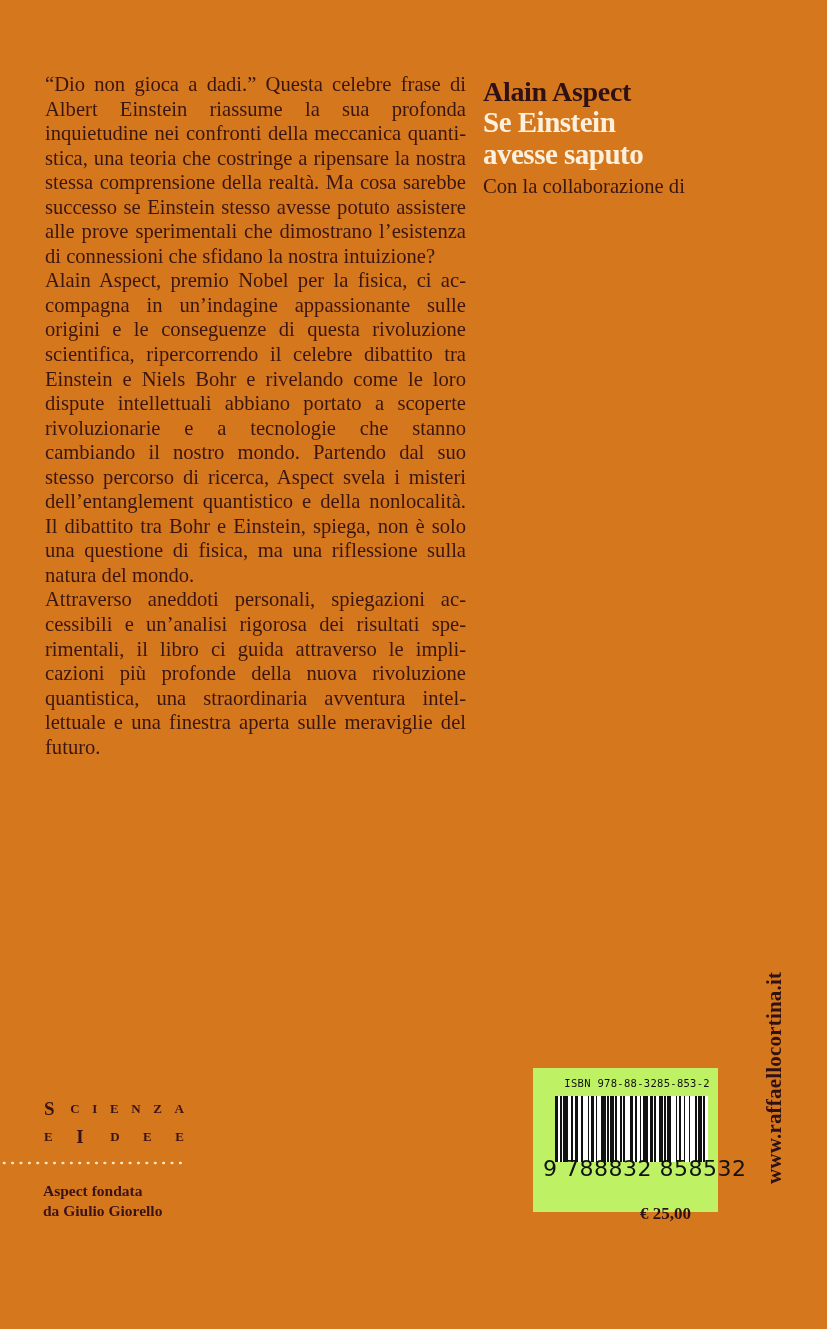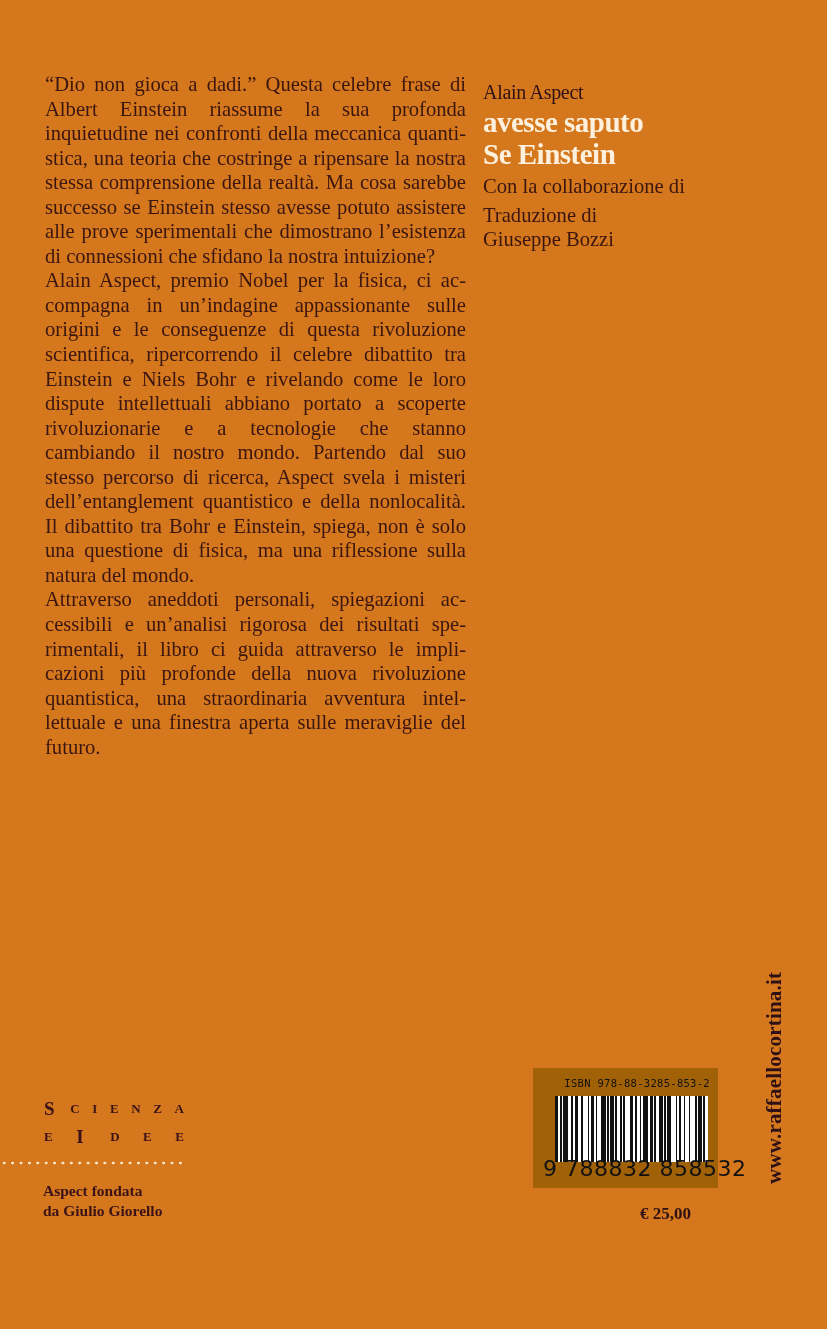--- a/index.html
+++ b/index.html
@@ -13,21 +13,21 @@
   .blurb {
     position: absolute; left: 45px; top: 72px; width: 421px;
     font-size: 20.6px; line-height: 24.55px;
     text-align: justify; hyphens: manual;
   }
   .blurb p { margin: 0; text-align-last: left; }
   .side {
     position: absolute; left: 483px; top: 78px; width: 320px;
   }
   .author {
-    font-weight: normal; font-size: 20px; line-height: 28px;
+    font-weight: bold; font-size: 28px; line-height: 28px;
     color: #2f1115; letter-spacing: -0.3px;
   }
   .title {
     font-weight: bold; font-size: 29px; line-height: 32px;
     color: #fdf1de; letter-spacing: -0.5px; margin-top: 0px;
   }
   .credit {
     font-size: 20.6px; line-height: 24.5px; color: #3b1510;
   }
   .credit.first { margin-top: 4px; }
@@ -44,22 +44,22 @@
   .dots {
     position: absolute; left: 0; top: 1161px; width: 183px; height: 4px;
     background-image: radial-gradient(circle, #fbe6c4 1.3px, transparent 1.6px);
     background-size: 8.4px 4px; background-repeat: repeat-x;
   }
   .founded {
     position: absolute; left: 43px; top: 1181px;
     font-weight: bold; font-size: 15.5px; line-height: 20px; color: #3a1218;
   }
   .barcode-box {
-    position: absolute; left: 533px; top: 1068px; width: 185px; height: 120px;
-    background: #a16207;
+    position: absolute; left: 533px; top: 1068px; width: 185px; height: 144px;
+    background: #bef264;
     text-decoration: underline;
   }
   .isbn-text {
     position: absolute; left: 0; right: 8px; top: 9px; text-align: right;
     font-family: "DejaVu Sans Mono", "Liberation Mono", monospace;
     font-size: 10.5px; color: #111; letter-spacing: 0.3px;
   }
   .bars {
     position: absolute; left: 22px; top: 28px; width: 154px; height: 66px;
     display: flex; align-items: stretch;
@@ -86,29 +86,25 @@
 
 <div class="blurb">
   <p>“Dio non gioca a dadi.” Questa celebre frase di Albert Einstein riassume la sua profonda inquietudine nei confronti della meccanica quanti­stica, una teoria che costringe a ripen­sare la nostra stessa comprensione della real­tà. Ma cosa sarebbe successo se Einstein stesso avesse potuto assistere alle prove sperimentali che dimostrano l’esistenza di connessioni che sfidano la nostra intuizione?</p>
   <p>Alain Aspect, premio Nobel per la fisica, ci ac­compagna in un’indagine appassionante sulle origini e le conseguenze di questa rivoluzione scientifica, ripercorrendo il celebre dibattito tra Einstein e Niels Bohr e rivelando come le loro dispute intellettuali abbiano portato a sco­perte rivoluzionarie e a tecnologie che stanno cambiando il nostro mondo. Partendo dal suo stesso percorso di ricerca, Aspect svela i mi­steri dell’entanglement quantistico e della non­località. Il dibattito tra Bohr e Einstein, spiega, non è solo una questione di fisica, ma una ri­flessione sulla natura del mondo.</p>
   <p>Attraverso aneddoti personali, spiegazioni ac­cessibili e un’analisi rigorosa dei risultati spe­rimentali, il libro ci guida attraverso le impli­cazioni più profonde della nuova rivoluzione quantistica, una straordinaria avventura intel­lettuale e una finestra aperta sulle meraviglie del futuro.</p>
 </div>
 
 <div class="side">
   <div class="author">Alain Aspect</div>
   <div class="title">
+    <div>Se Einstein</div>
     <div>avesse saputo</div>
-    <div>Se Einstein</div>
   </div>
   <div class="credit first">
     <div>Con la collaborazione di</div>
-  </div>
-  <div class="credit second">
-    <div>Traduzione di</div>
-    <div>Giuseppe Bozzi</div>
   </div>
 </div>
 
 <div class="series">
   <div class="line row1">
     <span class="sc">S</span>
     <span class="lc">C</span>
     <span class="lc">I</span>
     <span class="lc">E</span>
     <span class="lc">N</span>

